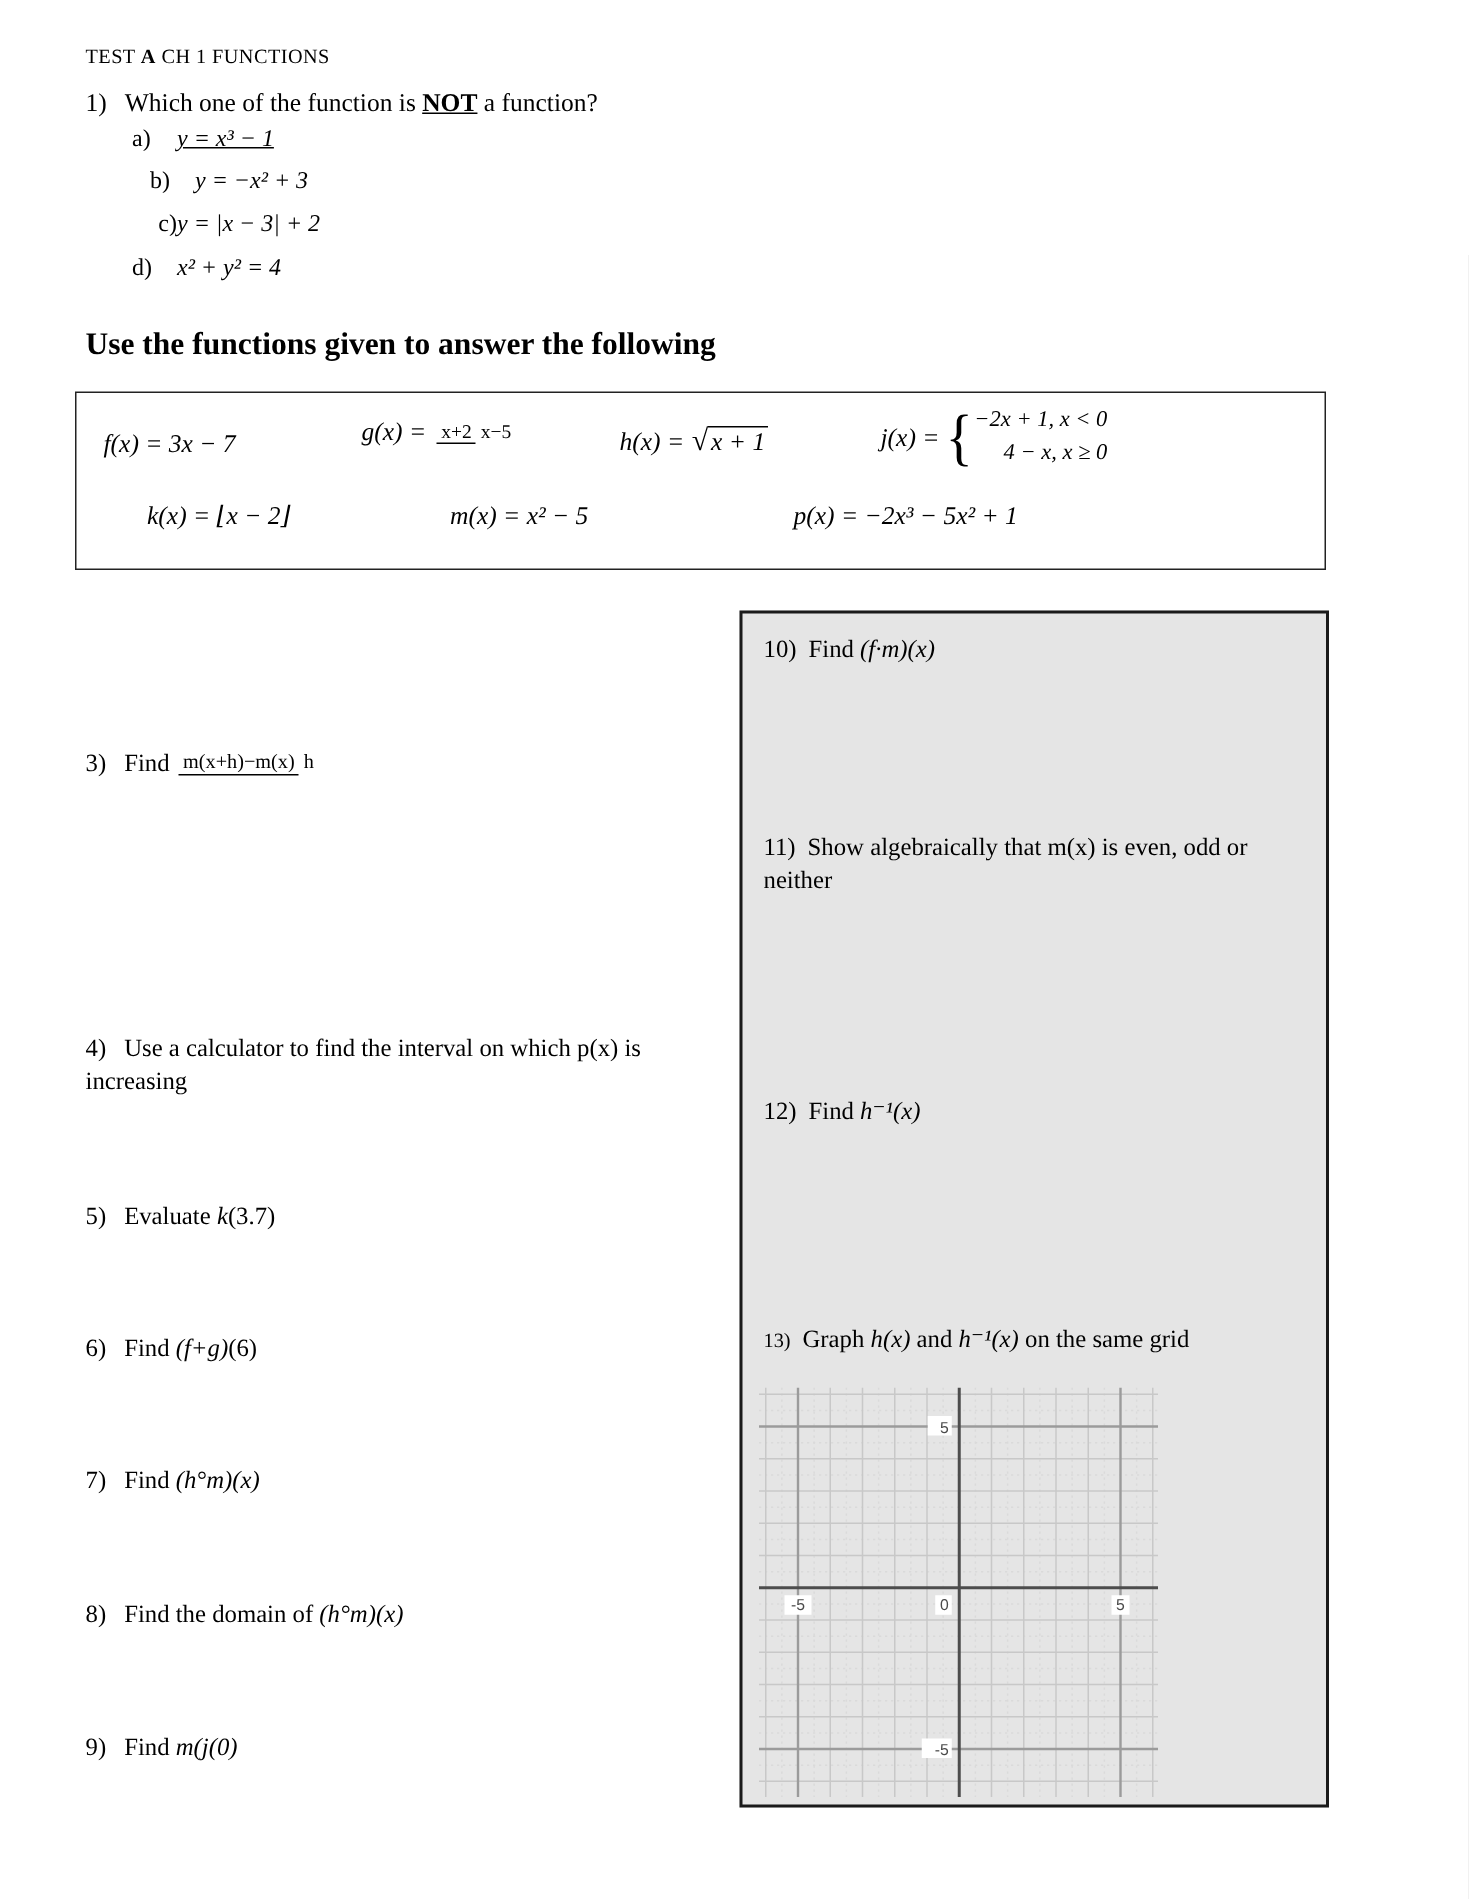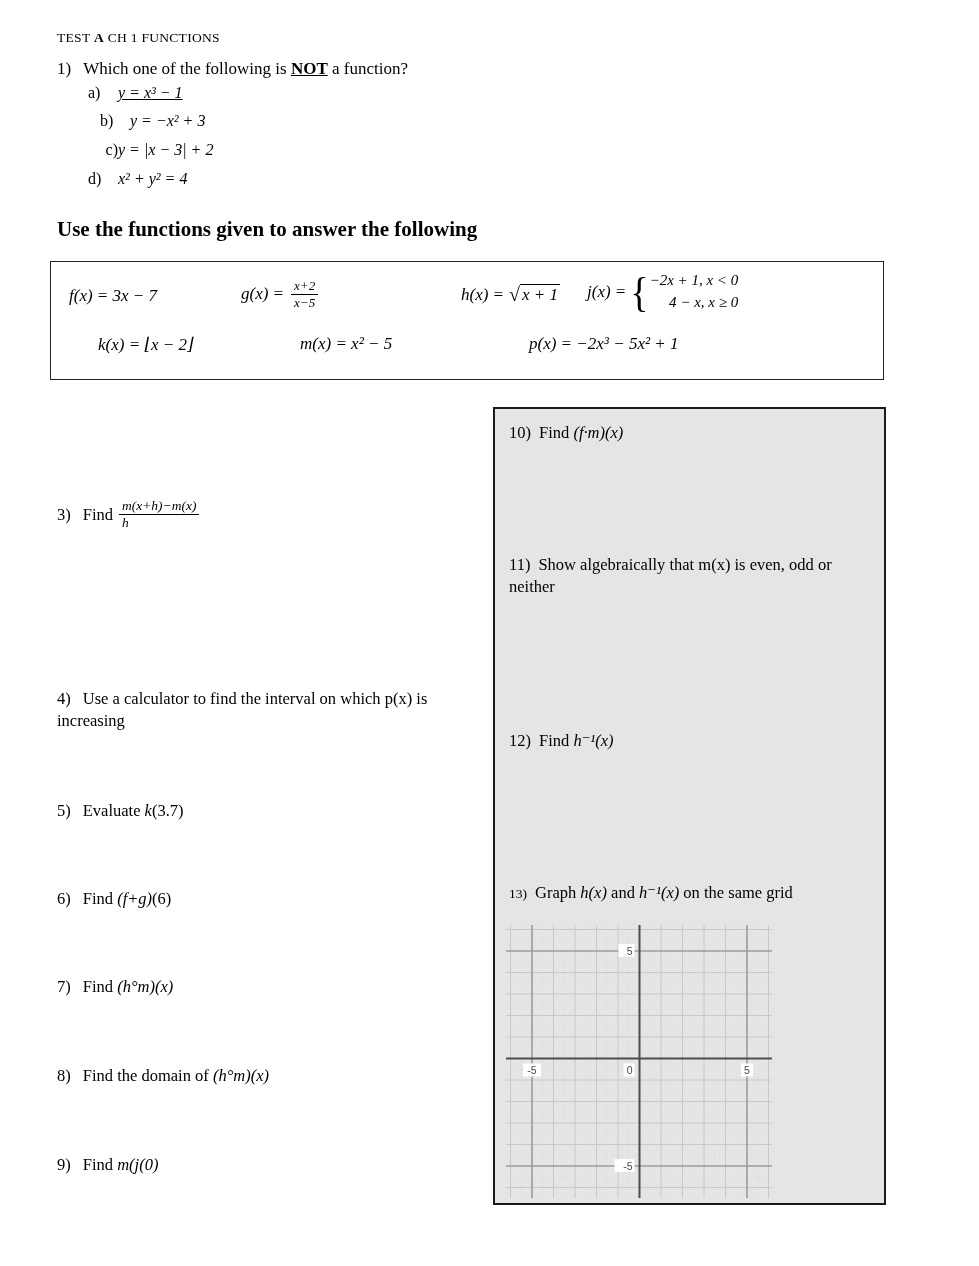--- a/index.html
+++ b/index.html
@@ -20,22 +20,22 @@
   .bu{font-weight:bold;text-decoration:underline;}
   .opt{font-size:16px;}
   .opt .letter{display:inline-block;width:30px;}
   .opt .formula{font-style:italic;}
   .instr{font-size:21px;font-weight:bold;}
   .fbox{
     border:1.6px solid #222;
     background:#fff;
   }
   .formula17{font-size:17px;font-style:italic;white-space:nowrap;}
-  .frac{display:inline-flex;flex-direction:column;
-        vertical-align:middle;font-size:13px;line-height:1.2;font-style:italic;}
+  .frac{display:inline-flex;flex-direction:row;text-align:center;
+        vertical-align:middle;font-size:13px;line-height:1.2;}
   .frac .num{border-bottom:1px solid #000;padding:0 3px;}
   .frac .den{padding:0 3px;}
   .hrow{display:inline-flex;align-items:center;white-space:nowrap;}
   .sqrt{display:inline-flex;align-items:flex-start;margin-left:5px;}
   .rsign{font-size:20px;font-style:normal;line-height:1;}
   .rad{border-top:1.3px solid #000;padding:0 2px;font-style:italic;font-size:17px;}
   .pw{display:inline-flex;align-items:center;}
   .brace{font-size:38px;font-weight:400;line-height:.85;transform:scaleY(1.1);
          font-style:normal;margin:0 1px 0 4px;}
   .pwlines{display:inline-flex;flex-direction:column;align-items:flex-end;
@@ -46,21 +46,21 @@
   .qrow .qnum{flex:none;}
 </style>
 </head>
 <body>
 
 <div class="page">
 
   <div class="abs title" style="left:57px;top:30px;"><span>TEST </span><b>A</b><span> CH 1 FUNCTIONS</span></div>
 
   <div class="abs q" style="left:57px;top:58px;font-size:17px;">
-    <span class="qnum">1)</span><span>Which one of the following is </span><span class="bu">NOT</span><span> a function?</span>
+    <span class="qnum">1)</span><span>Which one of the function is </span><span class="bu">NOT</span><span> a function?</span>
   </div>
   <div class="abs opt" style="left:88px;top:84px;text-decoration:underline;">
     <span class="letter">a)</span><span class="formula">y = x³ − 1</span>
   </div>
   <div class="abs opt" style="left:100px;top:112px;">
     <span class="letter">b)</span><span class="formula">y = −x² + 3</span>
   </div>
   <div class="abs opt" style="left:88px;top:141px;text-align:right;">
     <span class="letter">c)</span><span class="formula">y = |x − 3| + 2</span>
   </div>
@@ -74,21 +74,21 @@
     <span class="abs formula17" style="left:18px;top:24px;">f(x) = 3x − 7</span>
 
     <span class="abs hrow" style="left:190px;top:16px;">
       <span class="formula17">g(x) =</span>
       <span class="frac" style="margin-left:7px;">
         <span class="num">x+2</span>
         <span class="den">x−5</span>
       </span>
     </span>
 
-    <span class="abs hrow" style="left:362px;top:22px;margin-left:48px;">
+    <span class="abs hrow" style="left:362px;top:22px;">
       <span class="formula17">h(x) =</span>
       <span class="sqrt">
         <span class="rsign">√</span>
         <span class="rad">x + 1</span>
       </span>
     </span>
 
     <span class="abs pw" style="left:536px;top:8px;">
       <span class="formula17">j(x) =</span>
       <span class="brace">{</span>

